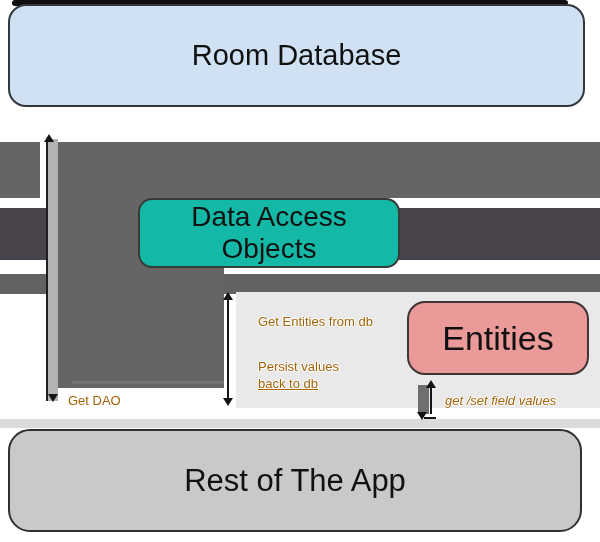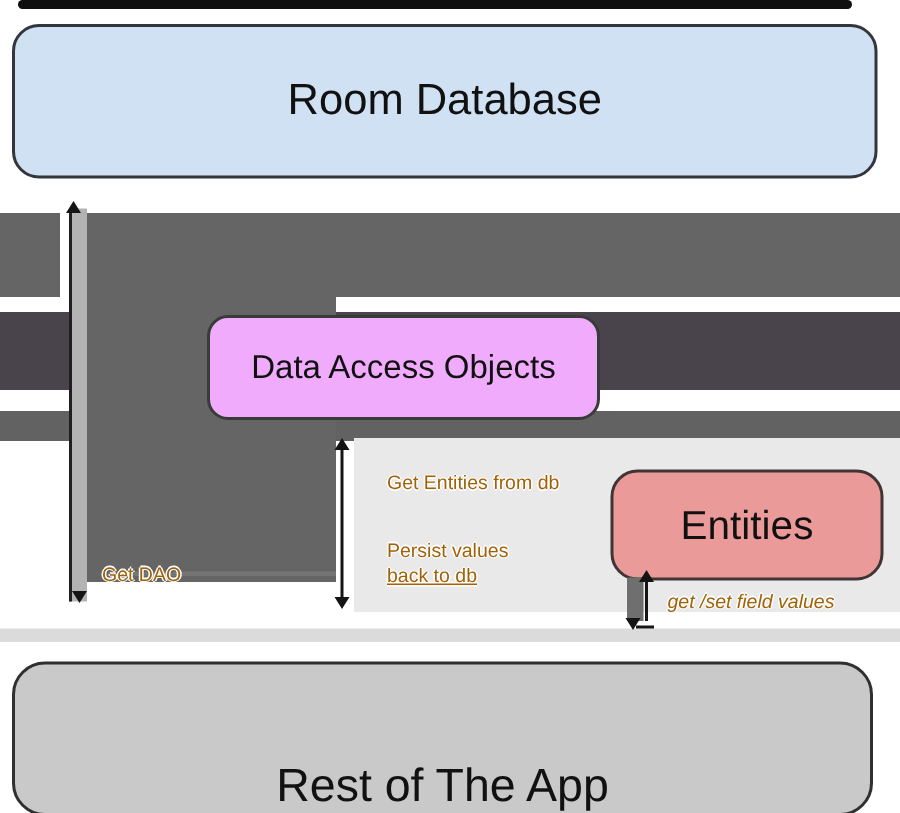--- a/index.html
+++ b/index.html
@@ -17,26 +17,26 @@
   .column{background:#656565;}
   .panel{background:#e9e9e9;}
   .strip{background:#dbdbdb;}
 
   
   .vbar{background:#b3b3b3;border-left:2px solid #1f1f1f;}
 
   
   .node{
     display:flex;align-items:center;justify-content:center;
-    text-align:center;border:2px solid #33373b;margin-top:12px;
+    text-align:center;border:2px solid #33373b;
   }
   .room{background:#cfe1f3;border-radius:18px;font-size:29px;border-color:#33373b;}
   .roomtopbar{background:#0f0f0f;border-radius:4px;}
-  .dao{background:#f0abfc;border-radius:14px;font-size:22px;border-color:#383c38;}
-  .entities{background:#eb9a9a;border-radius:18px;font-size:27px;border-color:#413434;}
+  .dao{background:#14b8a6;border-radius:14px;font-size:28px;border-color:#383c38;}
+  .entities{background:#eb9a9a;border-radius:18px;font-size:34px;border-color:#413434;}
   .rest{background:#c9c9c9;border-radius:22px;font-size:31px;border-color:#303030;}
 
   
   .lbl{
     font-size:13px;line-height:17px;color:#a16207;white-space:pre;
     text-shadow:1px 0 0 #fff,-1px 0 0 #fff,0 1px 0 #fff,0 -1px 0 #fff;
     text-align:right;
   }
 
   
@@ -61,21 +61,21 @@
 
   <div class="abs panel" style="left:236px;top:292px;width:364px;height:116px;"></div>
 
   <div class="abs strip" style="left:0;top:419px;width:600px;height:9px;"></div>
 
   <div class="abs vbar" style="left:46px;top:139px;width:12px;height:262px;"></div>
   <div class="abs tri-up" style="left:44px;top:134px;"></div>
   <div class="abs tri-down" style="left:48px;top:394px;"></div>
 
   <div class="abs hline" style="left:72px;top:381px;width:152px;"></div>
-  <div class="abs lbl" style="left:68px;top:374px;">Get DAO</div>
+  <div class="abs lbl" style="left:68px;top:392px;">Get DAO</div>
 
   <div class="abs thinline" style="left:227px;top:297px;height:104px;"></div>
   <div class="abs tri-up" style="left:223px;top:292px;"></div>
   <div class="abs tri-down" style="left:223px;top:398px;"></div>
 
   <div class="abs node dao" style="left:138px;top:198px;width:262px;height:70px;">
     <span>Data Access Objects</span>
   </div>
 
   <div class="abs node entities" style="left:407px;top:301px;width:182px;height:74px;">
@@ -91,17 +91,17 @@
   <div class="abs tri-up" style="left:426px;top:380px;"></div>
   <div class="abs tri-down" style="left:417px;top:412px;"></div>
   <div class="abs tick" style="left:424px;top:417px;width:12px;"></div>
   <div class="abs lbl" style="left:445px;top:392px;font-style:italic;">get /set field values</div>
 
   <div class="abs roomtopbar" style="left:12px;top:0;width:556px;height:6px;"></div>
   <div class="abs node room" style="left:8px;top:4px;width:577px;height:103px;">
     <span>Room Database</span>
   </div>
 
-  <div class="abs node rest" style="left:8px;top:429px;width:574px;height:103px;align-items:flex-end;">
+  <div class="abs node rest" style="left:8px;top:429px;width:574px;height:103px;">
     <span>Rest of The App</span>
   </div>
 
 </div>
 
 </body></html>

